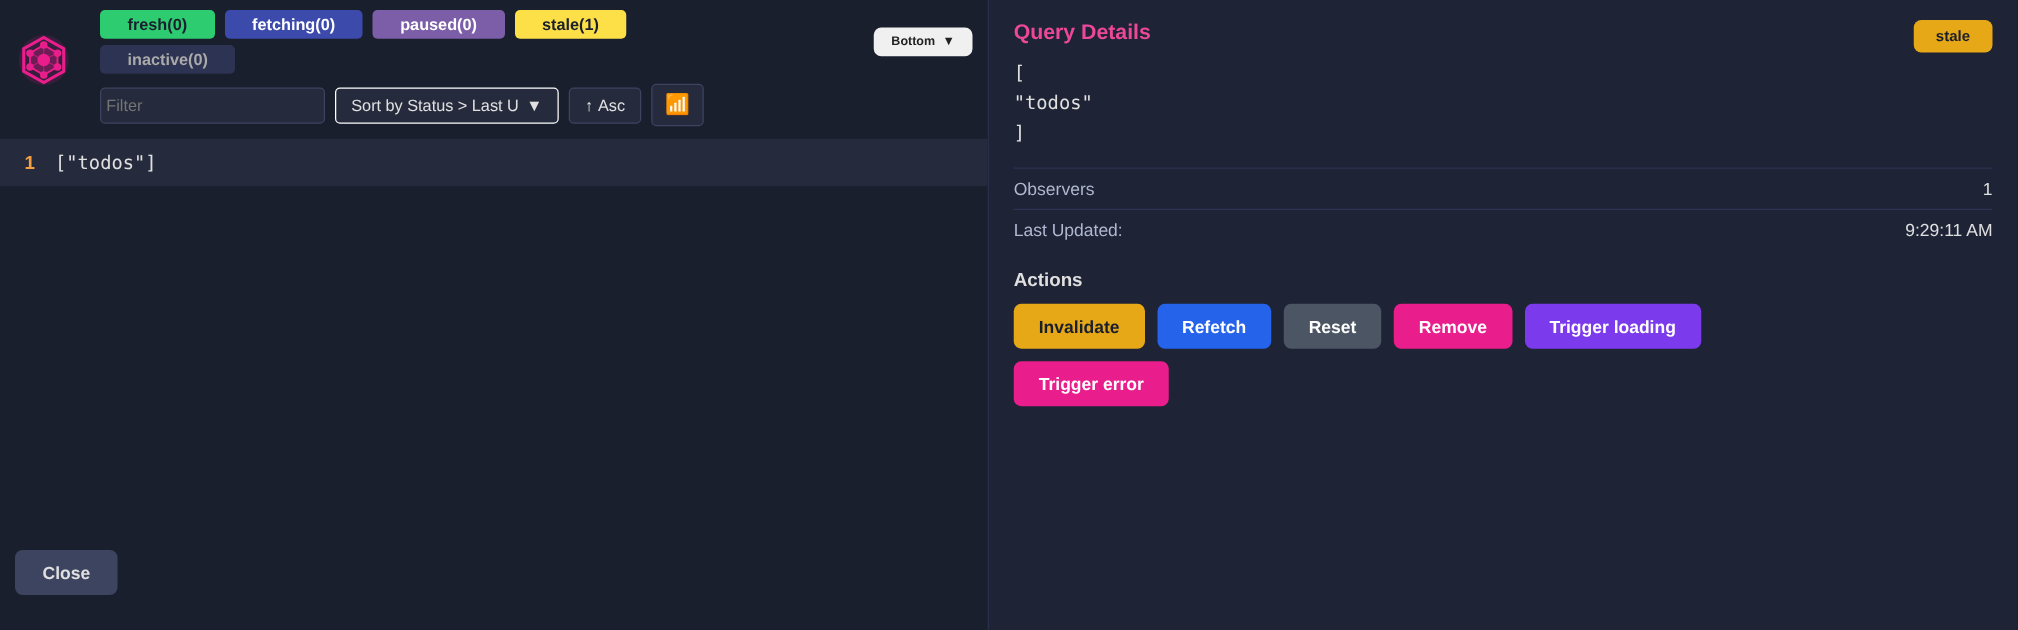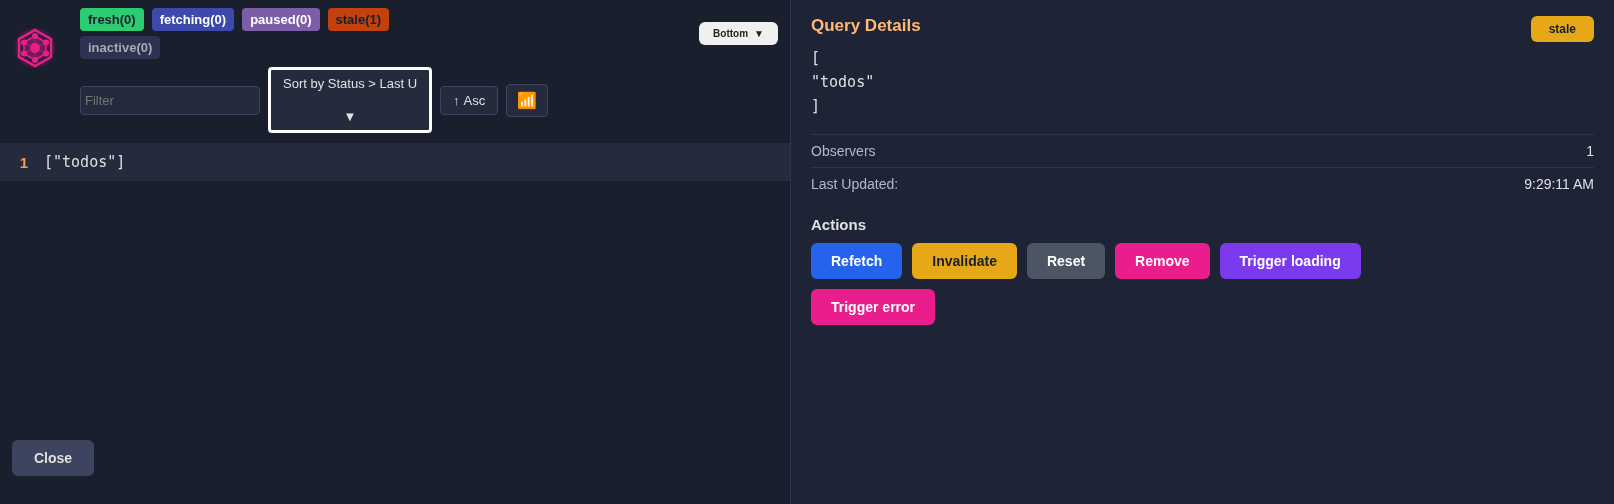--- a/index.html
+++ b/index.html
@@ -27,32 +27,32 @@
     
     .status-badges {
       display: flex;
       align-items: center;
       gap: 8px;
       padding: 8px 12px 8px 80px;
       flex-wrap: wrap;
     }
 
     .badge {
-      padding: 4px 8px;
+      padding: 4px 22px;
       border-radius: 4px;
       font-size: 13px;
       font-weight: 600;
       cursor: pointer;
       color: #fff;
     }
 
     .badge-fresh { background: #2ecc71; color: #1a1f2e; }
     .badge-fetching { background: #3b4aab; }
     .badge-paused { background: #7b5ea7; }
-    .badge-stale { background: #c2410c; color: #1a1f2e; }
+    .badge-stale { background: #fde047; color: #1a1f2e; }
     .badge-inactive { background: #2d3352; color: #aaa; }
 
     
     .bottom-selector {
       position: absolute;
       top: 22px;
       right: 12px;
     }
 
     .bottom-btn {
@@ -83,31 +83,30 @@
       border-radius: 4px;
       color: #aaa;
       padding: 6px 4px;
       font-size: 13px;
       width: 180px;
       outline: none;
     }
 
     .sort-btn {
       background: #252b3d;
-      border: 3px solid #ffffff;
+      border: 1px solid #ffffff;
       border-radius: 4px;
       color: #e0e0e0;
       padding: 6px 12px;
       font-size: 13px;
       cursor: pointer;
       display: flex;
       align-items: center;
-      gap: 18px;
+      gap: 6px;
       white-space: nowrap;
-      flex-direction: column;
     }
 
     .asc-btn {
       background: #252b3d;
       border: 1px solid #3d4460;
       border-radius: 4px;
       color: #e0e0e0;
       padding: 6px 12px;
       font-size: 13px;
       cursor: pointer;
@@ -189,21 +188,21 @@
       border-left: 1px solid #2d3352;
       padding: 16px 20px;
       display: flex;
       flex-direction: column;
       gap: 0;
     }
 
     .query-details-title {
       font-size: 17px;
       font-weight: 600;
-      color: #fdba74;
+      color: #ec4899;
       margin-bottom: 10px;
     }
 
     .query-detail-json {
       font-family: monospace;
       font-size: 15px;
       color: #e0e0e0;
       background: transparent;
       margin-bottom: 16px;
       line-height: 1.6;
@@ -360,22 +359,22 @@
   </div>
 
   <div class="detail-row">
     <span class="detail-label">Last Updated:</span>
     <span class="detail-value">9:29:11 AM</span>
   </div>
 
   <div class="actions-title">Actions</div>
 
   <div class="actions-row">
+    <button class="action-btn btn-invalidate">Invalidate</button>
     <button class="action-btn btn-refetch">Refetch</button>
-    <button class="action-btn btn-invalidate">Invalidate</button>
     <button class="action-btn btn-reset">Reset</button>
     <button class="action-btn btn-remove">Remove</button>
     <button class="action-btn btn-trigger-loading">Trigger loading</button>
   </div>
 
   <div class="actions-row">
     <button class="action-btn btn-trigger-error">Trigger error</button>
   </div>
 
 </div>

